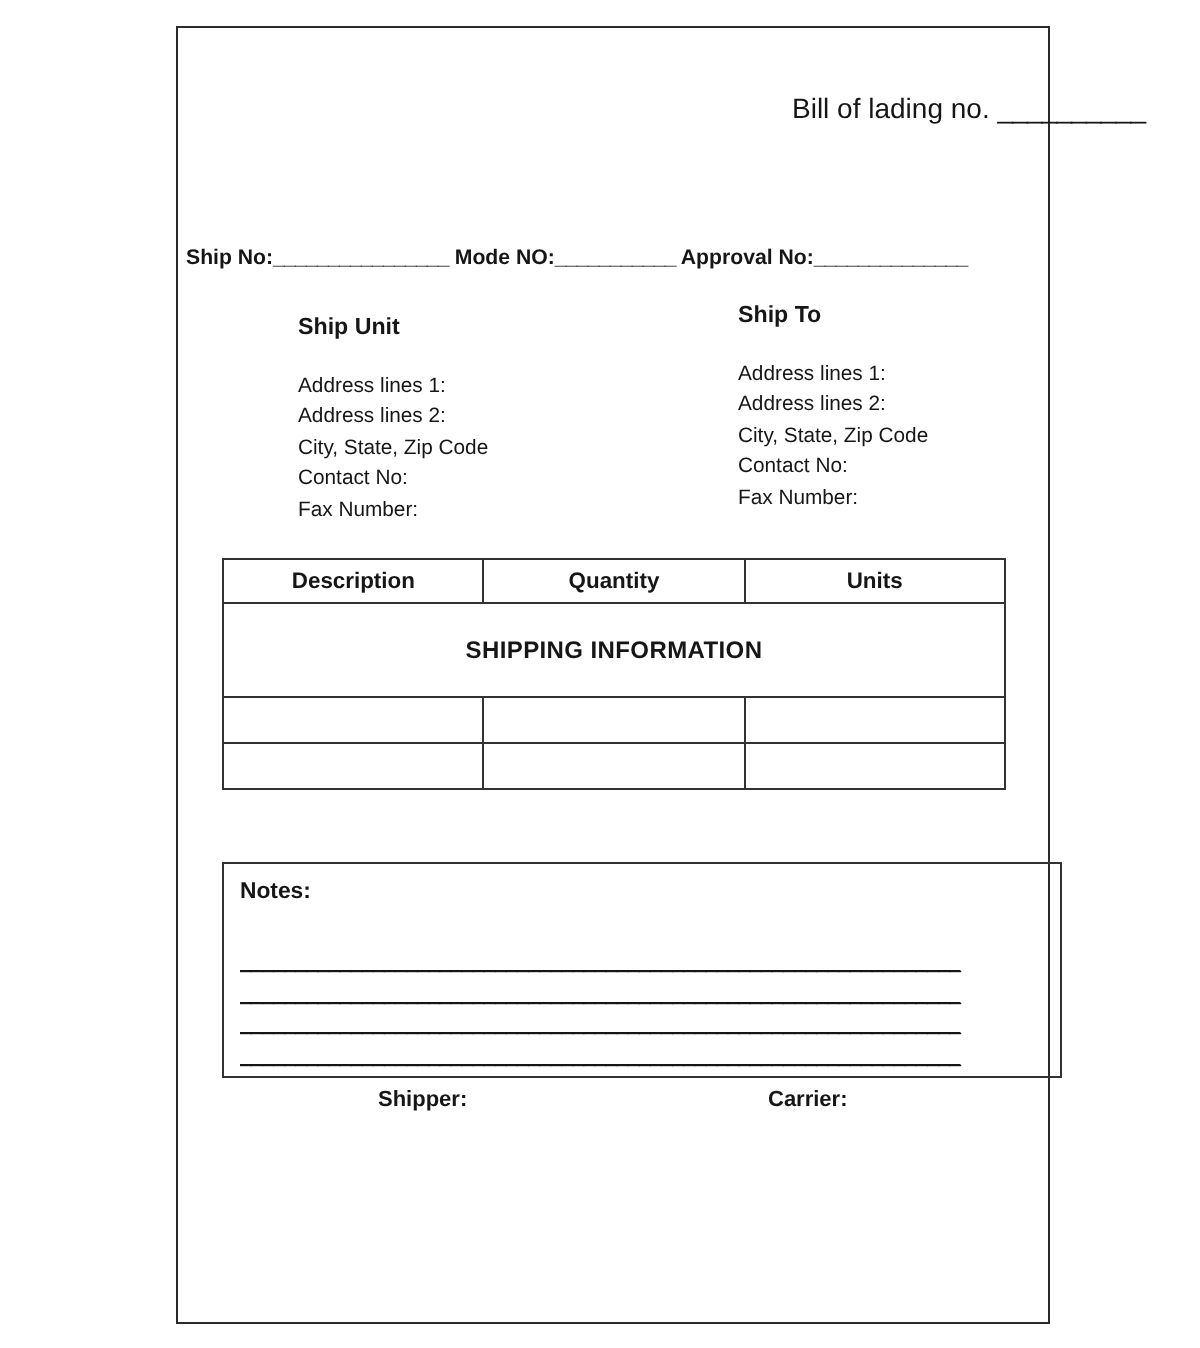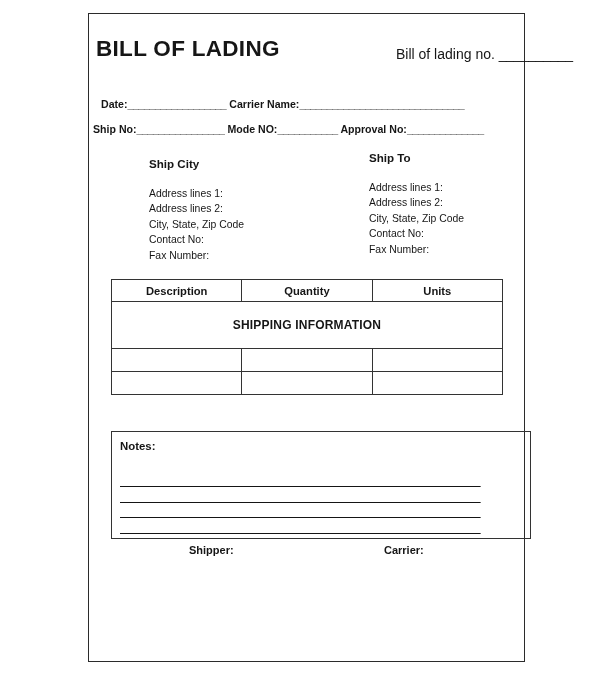--- a/index.html
+++ b/index.html
@@ -146,40 +146,35 @@
     white-space: nowrap;
   }
   #shipper-signature-label { left: 100px; }
   #carrier-signature-label { left: 295px; }
 </style>
 </head>
 <body>
 
 <div id="page-sheet">
 
-  <div id="doc-title">BILL OF LADING</div>
 
   <div id="bol-number-field">
     <span>Bill of lading  no.</span>
     <span class="fill-line">__________</span>
   </div>
 
-  <div class="meta-row" id="meta-row-1">
-    <span class="meta-field"><span>Date:</span><span class="fill-line">__________________</span></span>
-    <span class="meta-field"><span>Carrier Name:</span><span class="fill-line">______________________________</span></span>
-  </div>
 
   <div class="meta-row" id="meta-row-2">
     <span class="meta-field"><span>Ship No:</span><span class="fill-line">________________</span></span>
     <span class="meta-field"><span>Mode NO:</span><span class="fill-line">___________</span></span>
     <span class="meta-field"><span>Approval No:</span><span class="fill-line">______________</span></span>
   </div>
 
   <div class="party-block" id="ship-from-block">
-    <div class="party-heading">Ship City</div>
+    <div class="party-heading">Ship Unit</div>
     <div class="party-line">Address lines 1:</div>
     <div class="party-line">Address lines 2:</div>
     <div class="party-line">City, State, Zip Code</div>
     <div class="party-line">Contact No:</div>
     <div class="party-line">Fax Number:</div>
   </div>
 
   <div class="party-block" id="ship-to-block">
     <div class="party-heading">Ship To</div>
     <div class="party-line">Address lines 1:</div>

